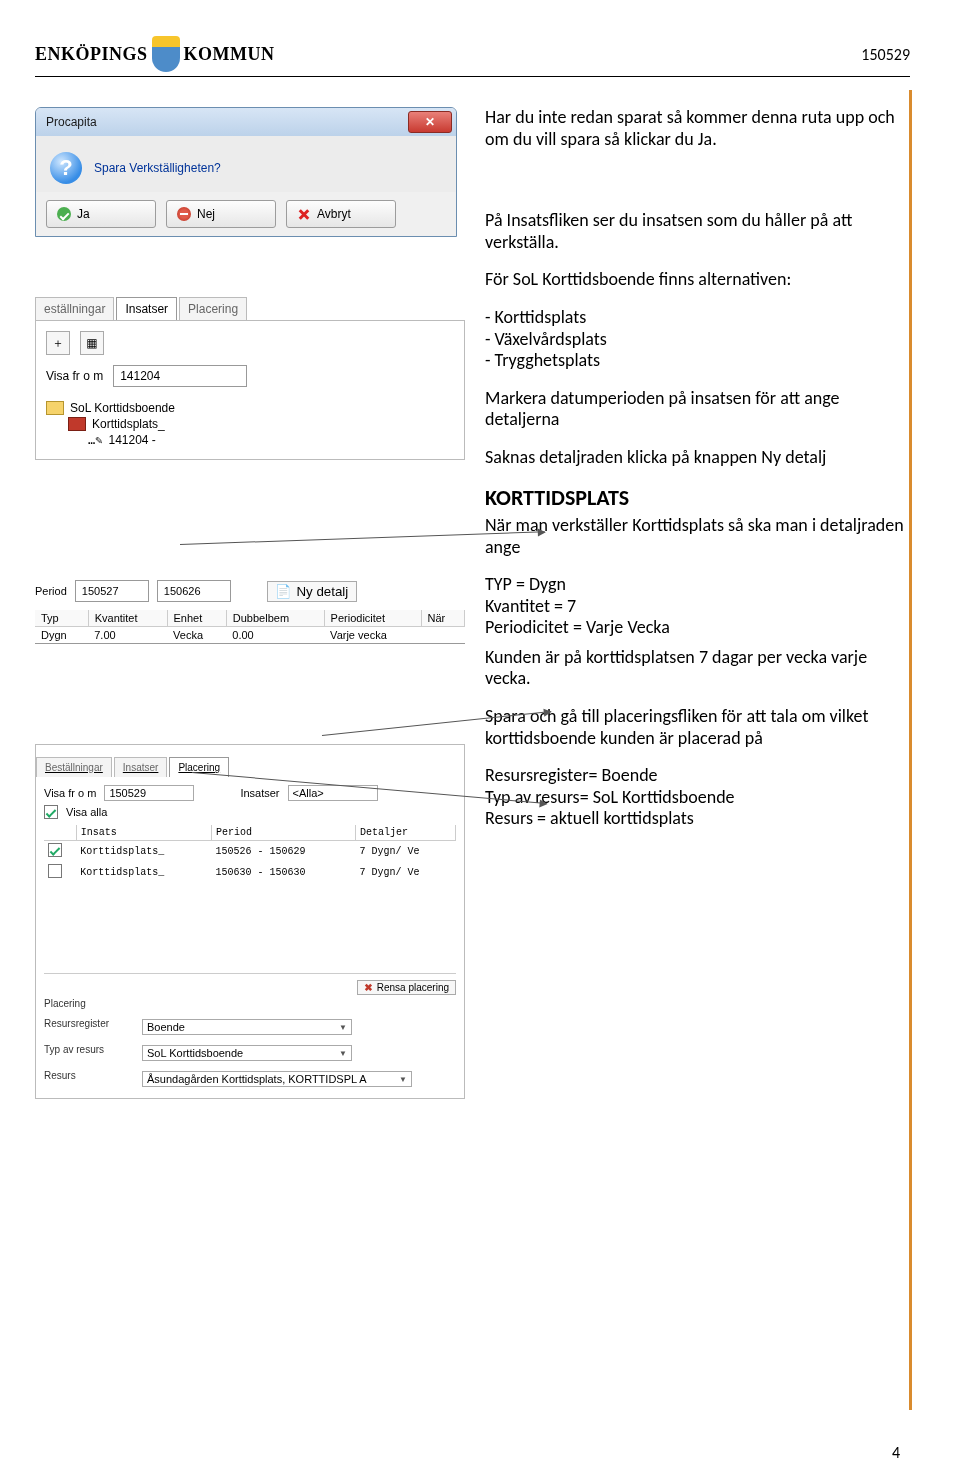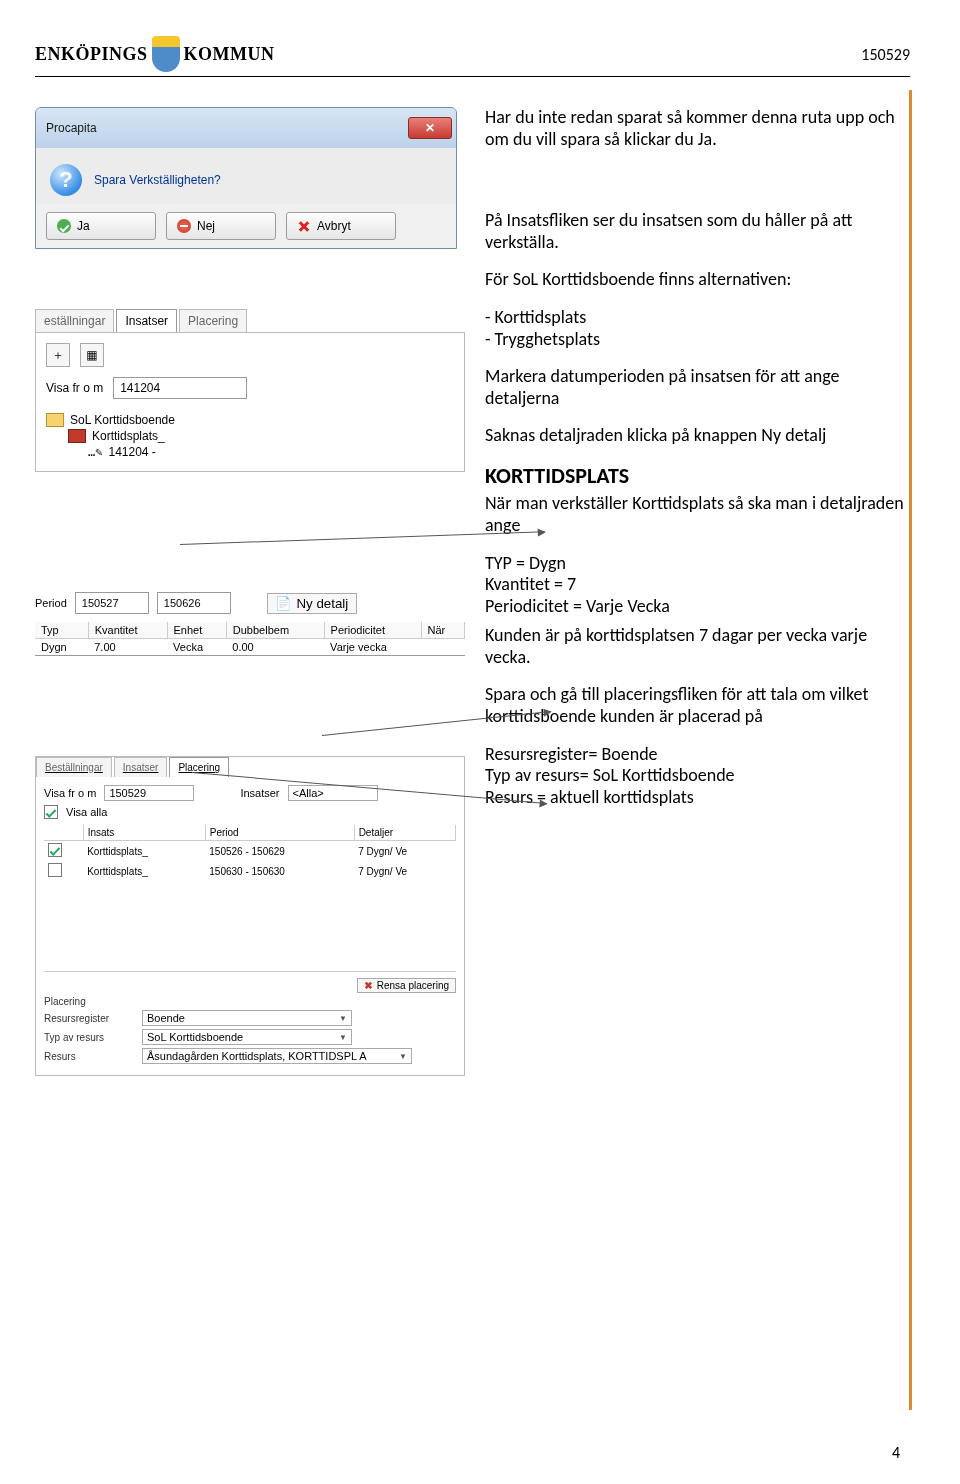--- a/index.html
+++ b/index.html
@@ -24,21 +24,21 @@
   .right { flex:1 1 auto; font-size:18px; line-height:1.2; padding-left:8px; position:relative; }
   .right p { margin:0 0 16px 0; }
   .right h2 { margin:8px 0 4px 0; font-weight:bold; font-size:22px; }
 
   
   .win7 {
     width:420px; border:1px solid #6b8eb0; border-radius:6px 6px 0 0; overflow:hidden;
     box-shadow:0 0 1px #fff inset; background:#ececec; font-family:"Segoe UI","Tahoma",sans-serif; font-size:12px;
     margin-bottom:60px;
   }
-  .win7-title { height:40px; display:flex; justify-content:space-between; align-items:center;
+  .win7-title { height:28px; display:flex; justify-content:space-between; align-items:center;
     padding:0 4px 0 10px; background:linear-gradient(#d7e5f5,#bcd2ea); color:#1a1a1a; font-size:12px;}
   .win7-close { width:42px; height:20px; background:linear-gradient(#e98079,#c83a31);
     border:1px solid #8a2b24; border-radius:3px; display:flex; align-items:center; justify-content:center;
     color:#fff; font-weight:bold; font-size:12px;}
   .win7-body { padding:16px 14px 8px 14px; display:flex; align-items:center; gap:12px; color:#003399; }
   .qicon { width:32px; height:32px; border-radius:50%; background:radial-gradient(circle at 35% 30%,#cfe7ff,#378de6 70%);
     display:flex; align-items:center; justify-content:center; color:#fff; font-weight:bold; font-size:22px;}
   .win7-btnrow { background:#f0f0f0; padding:8px 10px; display:flex; gap:10px; }
   .win7-btn { flex:0 0 auto; height:28px; min-width:110px; background:linear-gradient(#fdfdfd,#e6e6e6);
     border:1px solid #9c9c9c; border-radius:3px; display:flex; align-items:center; gap:6px; padding:0 10px;
@@ -46,21 +46,21 @@
   .ic { width:14px; height:14px; border-radius:50%; display:inline-block; }
   .ic-check { background:#4caf50; position:relative; }
   .ic-check:after{content:"";position:absolute;left:3px;top:6px;width:7px;height:3px;border-left:2px solid #fff;border-bottom:2px solid #fff;transform:rotate(-45deg);}
   .ic-no { background:radial-gradient(circle,#e05b4a 40%,#b72c1c 100%); position:relative;}
   .ic-no:after{content:"";position:absolute;left:3px;top:6px;width:8px;height:2px;background:#fff;}
   .ic-x { background:none; position:relative; }
   .ic-x:before,.ic-x:after{content:"";position:absolute;left:1px;top:6px;width:12px;height:3px;background:#d22;}
   .ic-x:before{transform:rotate(45deg);} .ic-x:after{transform:rotate(-45deg);}
 
   
-  .tabs { display:flex; gap:2px; font-family:Tahoma,sans-serif; font-size:12px; }
+  .tabs { display:flex; gap:2px; font-family:Tahoma,sans-serif; font-size:12px;margin-top:12px; }
   .tab { padding:4px 8px; background:#f4f4f4; border:1px solid #bbb; border-bottom:none; position:relative; }
   .tab.inactive { color:#666; }
   .tab.active { background:#fff; border-color:#999;}
   .tab-body { background:#fff; border:1px solid #bbb; padding:10px; font-family:Tahoma,sans-serif; font-size:12px; min-height:100px;}
   .tb-row { display:flex; gap:10px; align-items:center; margin-bottom:10px; }
   .tb-icon { width:22px; height:22px; border:1px solid #aaa; display:flex; align-items:center; justify-content:center; background:#f6f6f6;}
   .tb-input { border:1px solid #999; height:20px; padding:0 6px; display:flex; align-items:center; min-width:120px; background:#fff;}
 
   .tree { margin-top:14px; font-family:Tahoma,sans-serif; font-size:12px;}
   .tree-line { display:flex; align-items:center; gap:6px; margin-bottom:2px;}
@@ -78,30 +78,30 @@
   .ptable th { border-bottom:1px solid #ccc; border-right:1px solid #ccc; background:#f9f9f9; font-weight:normal;}
   .ptable td { background:#fff;}
 
   
   .plac { margin-top:100px; font-family:Tahoma,sans-serif; font-size:11px; border:1px solid #bbb;}
   .plac .tabs { font-size:10px;text-decoration:underline;}
   .plac-body{ padding:8px;}
   .plac-body .row { display:flex; align-items:center; gap:8px; margin-bottom:4px;}
   .plac-body label { font-size:11px; }
   .plac-text { border:1px solid #aaa; padding:1px 4px; background:#fff; min-width:80px; display:inline-block;}
-  .plac-table{ width:100%; border-collapse:collapse; margin-top:6px; font-size:10px;}
+  .plac-table{ width:100%; border-collapse:collapse; margin-top:6px; font-size:10px;font-family:Liberation Mono, monospace;}
   .plac-table th,.plac-table td{ text-align:left; padding:2px 4px;}
   .plac-table th{ border-bottom:1px solid #ccc; border-right:1px solid #ccc; font-weight:normal;}
   .chk{width:12px;height:12px;border:1px solid #777;display:inline-block;background:#fff;position:relative;}
   .chk.on:after{content:"";position:absolute;left:1px;top:4px;width:8px;height:3px;border-left:2px solid #2a6;border-bottom:2px solid #2a6;transform:rotate(-45deg);}
 
   .plac-bottom{ margin-top:90px; padding-top:6px; border-top:1px solid #ccc;}
   .plac-bottom .row{ margin-bottom:3px; }
   .plac-bottom .lbl{ width:90px; display:inline-block; font-size:10px; color:#333;}
-  .dd{ border:1px solid #aaa; padding:1px 4px; background:#fff; min-width:200px; display:inline-flex; justify-content:space-between; align-items:center;}
+  .dd{ border:1px solid #aaa; padding:1px 4px; background:#fff; min-width:200px; display:inline-flex; justify-content:space-between; align-items:center;margin-top:7px;}
   .dd-arrow{ font-size:8px; color:#555;}
   .rensa{ display:flex; align-items:center; gap:4px; border:1px solid #aaa; background:#f7f7f7; padding:1px 6px; font-size:10px;}
   .rx{color:#c0392b;font-weight:bold;}
 
   .pagenum { position:absolute; bottom:22px; right:60px; font-size:16px;}
   .orange-bar { position:absolute; right:48px; top:90px; width:3px; height:1320px; background:#d98b2e; }
 
   
   .arrow{ position:absolute; height:1px; background:#555; transform-origin:left center;}
   .arrow:after{content:"";position:absolute;right:-1px;top:-3px;width:0;height:0;border-left:8px solid #555;border-top:4px solid transparent;border-bottom:4px solid transparent;}
@@ -292,20 +292,21 @@
       </div>
 
     </div>
 
     <div class="right">
       <p>Har du inte redan sparat så kommer denna ruta upp och om du vill spara så klickar du Ja.</p>
       <p style="margin-top:60px">På Insatsfliken ser du insatsen som du håller på att verkställa.</p>
       <p>För SoL Korttidsboende finns alternativen:</p>
       <div>
         <div>- Korttidsplats</div>
+        <div>- Växelvårdsplats</div>
         <div>- Trygghetsplats</div>
       </div>
       <p style="margin-top:16px">Markera datumperioden på insatsen för att ange detaljerna</p>
       <p>Saknas detaljraden klicka på knappen Ny detalj</p>
       <h2>KORTTIDSPLATS</h2>
       <p>När man verkställer Korttidsplats så ska man i detaljraden ange</p>
       <div style="margin-bottom:8px">
         <div>TYP = Dygn</div>
         <div>Kvantitet = 7</div>
         <div>Periodicitet = Varje Vecka</div>

